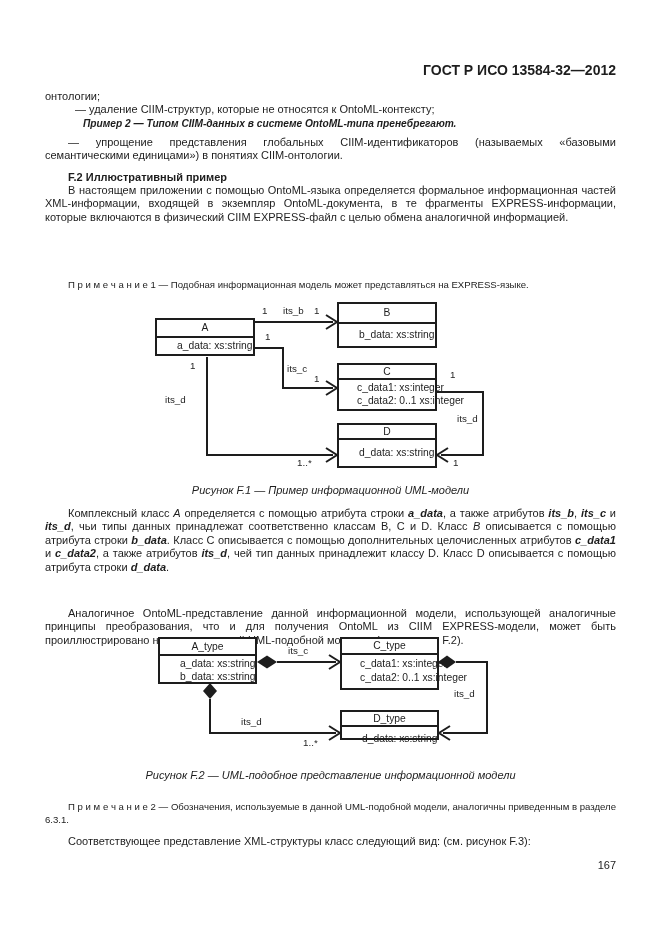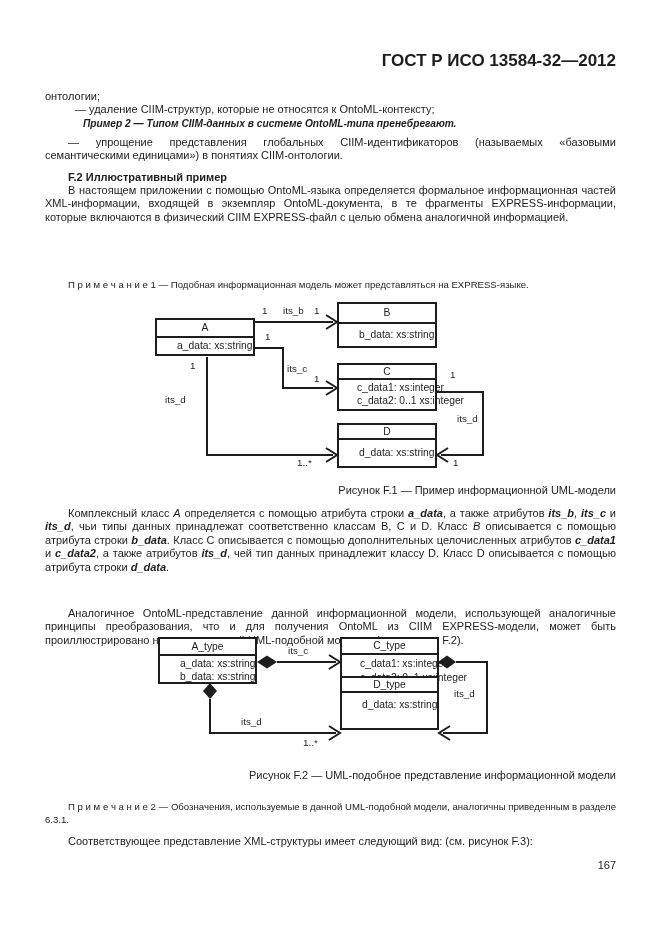--- a/index.html
+++ b/index.html
@@ -3,21 +3,21 @@
 <meta charset="utf-8">
 <style>
   html,body{margin:0;padding:0;background:#888;}
   .page{
     position:relative;width:661px;height:936px;background:#ffffff;
     font-family:"Liberation Sans",sans-serif;color:#1d1d1d;overflow:hidden;
     margin:0 auto;
   }
   .blk{position:absolute;left:45px;width:571px;font-size:11px;line-height:13.4px;}
   .right{text-align:right;}
-  .center{text-align:right;}
+  .center{text-align:center;font-style:italic;}
   .just{text-align:justify;}
   .ind{text-indent:23px;}
   .b{font-weight:bold;}
   .i{font-style:italic;}
   .bi{font-weight:bold;font-style:italic;}
   .note{font-size:9.6px;line-height:13px;}
   .example{font-size:10.2px;font-weight:bold;font-style:italic;}
   
   .uml-box{
     position:absolute;background:#fff;border:2px solid #1d1d1d;
@@ -30,21 +30,21 @@
     position:absolute;font-size:9.8px;line-height:10px;z-index:3;
     white-space:nowrap;color:#1d1d1d;
   }
   svg.overlay{position:absolute;left:0;top:0;z-index:1;pointer-events:none;}
 </style>
 </head>
 <body>
 
 <div class="page">
 
-  <div class="blk right b" style="top:54px;font-size:17px;">ГОСТ Р ИСО 13584-32—2012</div>
+  <div class="blk right b" style="top:64px;font-size:14px;">ГОСТ Р ИСО 13584-32—2012</div>
 
   <div class="blk" style="top:103px;padding-left:30px;width:541px;">—   удаление CIIM-структур, которые не относятся к OntoML-контексту;</div>
 
   <div class="blk" style="top:90px;">онтологии;</div>
 
   <div class="blk example" style="top:117px;padding-left:38px;width:533px;">Пример 2 — Типом CIIM-данных в системе OntoML-типа пренебрегают.</div>
 
   <div class="blk just ind" style="top:136px;">— упрощение представления глобальных CIIM-идентификаторов (называемых «базовыми семантическими единицами») в понятиях CIIM-онтологии.</div>
 
   <div class="blk b ind" style="top:171px;">F.2 Иллюстративный пример</div>
@@ -114,37 +114,37 @@
   </div>
 
   <div class="uml-box" style="left:340px;top:637px;width:99px;height:53px;">
     <div class="uml-title" style="line-height:14px;height:14px;">C_type</div>
     <div class="uml-attrs" style="padding:2px 3px 0 3px;">
       <div class="uml-attr" style="line-height:14px;">c_data1: xs:integer</div>
       <div class="uml-attr" style="line-height:14px;">c_data2: 0..1 xs:integer</div>
     </div>
   </div>
 
-  <div class="uml-box" style="left:340px;top:676px;width:99px;height:54px;">
+  <div class="uml-box" style="left:340px;top:710px;width:99px;height:30px;">
     <div class="uml-title" style="line-height:13px;height:13px;">D_type</div>
     <div class="uml-attrs" style="padding-top:5px;">
       <div class="uml-attr">d_data: xs:string</div>
     </div>
   </div>
 
   <div class="lbl" style="left:288px;top:646px;">its_c</div>
   <div class="lbl" style="left:241px;top:717px;">its_d</div>
   <div class="lbl" style="left:303px;top:738px;">1..*</div>
   <div class="lbl" style="left:454px;top:689px;">its_d</div>
 
   <div class="blk center" style="top:769px;">Рисунок F.2 — UML-подобное представление информационной модели</div>
 
   <div class="blk note just ind" style="top:800px;">П р и м е ч а н и е   2  —  Обозначения, используемые в данной UML-подобной модели, аналогичны приведенным в разделе 6.3.1.</div>
 
-  <div class="blk ind" style="top:835px;">Соответствующее представление XML-структуры имеет следующий вид: (см. рисунок F.3):</div>
+  <div class="blk ind" style="top:835px;">Соответствующее представление XML-структуры класс следующий вид: (см. рисунок F.3):</div>
 
   <div class="blk right" style="top:859px;">167</div>
 
   <svg class="overlay" width="661" height="936" viewBox="0 0 661 936">
     <g stroke="#1d1d1d" stroke-width="2" fill="none">
 
       <polyline points="255,322 333,322"></polyline>
       <polyline points="326,315 337,322 326,329"></polyline>
 
       <polyline points="255,348 283,348 283,388 333,388"></polyline>

